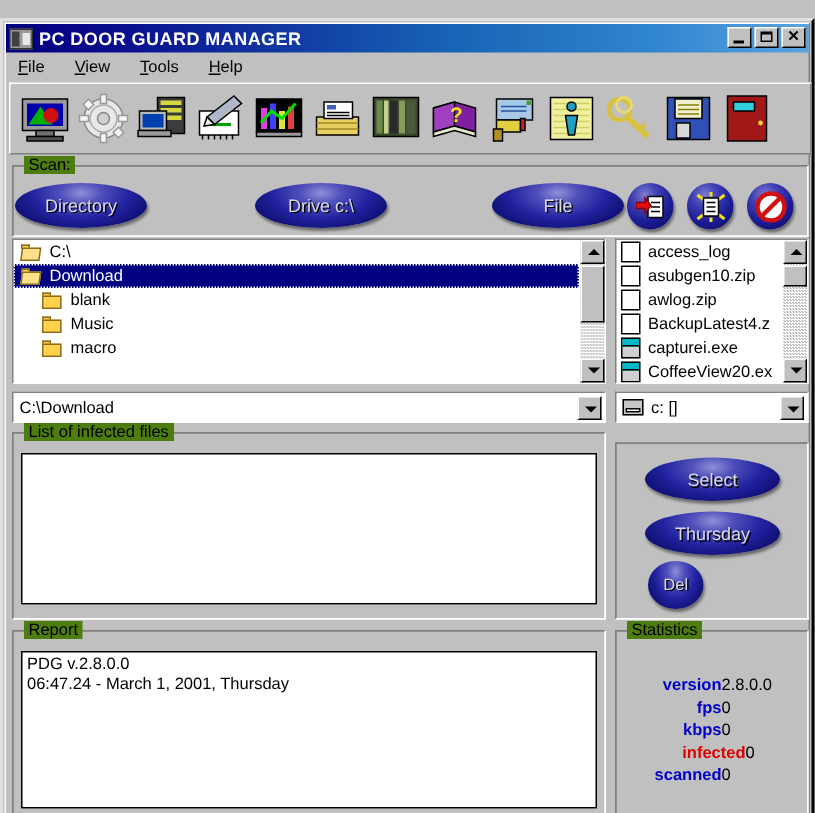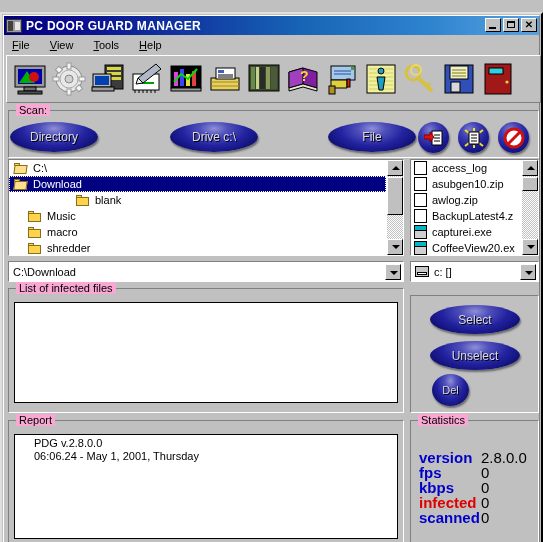--- a/index.html
+++ b/index.html
@@ -69,21 +69,21 @@
     background:#c0c0c0;
     border-top:1px solid #fff;border-left:1px solid #fff;
     border-right:1px solid #808080;border-bottom:1px solid #808080;
     box-sizing:border-box;display:flex;align-items:center;padding-left:6px;
   }
   .tbicon{width:34px;height:34px;margin-right:5px;position:relative;flex:none;}
   
   .grp{position:absolute;border:1px solid #808080;border-right-color:#fff;border-bottom-color:#fff;box-sizing:border-box;}
   .grp:before{content:"";position:absolute;left:-1px;top:-1px;right:-1px;bottom:-1px;
     border:1px solid #fff;border-left-color:#808080;border-top-color:#808080;pointer-events:none;}
-  .grp-label{position:absolute;top:-7px;left:7px;background:#f9a8d4;padding:0 3px;font-size:11px;color:#000;z-index:2;}
+  .grp-label{position:absolute;top:-7px;left:7px;background:#4d7c0f;padding:0 3px;font-size:11px;color:#000;z-index:2;}
   
   .ellipse{
     border-radius:50%;
     background:radial-gradient(ellipse at 50% 22%,#8f8fd8 0%,#5050bb 22%,#2222a0 52%,#12127a 75%,#0b0b50 100%);
     color:#d8d8e8;display:flex;align-items:center;justify-content:center;
     font-size:12px;box-shadow:1px 2px 2px rgba(0,0,0,.45);
     text-shadow:1px 1px 0 #000;
     text-align:right;
   }
   .circle-btn{
@@ -140,25 +140,25 @@
   }
   .combo-btn{
     position:absolute;right:2px;top:2px;width:16px;height:16px;background:#c0c0c0;box-sizing:border-box;
     border-top:1px solid #fff;border-left:1px solid #fff;
     border-right:1px solid #000;border-bottom:1px solid #000;
   }
   .combo-btn .arr{left:4px;top:6px;}
   .drive-ic{width:14px;height:11px;border:1px solid #000;background:#c8c8c8;margin-right:5px;position:relative;box-sizing:border-box;flex:none;}
   .drive-ic:after{content:"";position:absolute;left:1px;top:5px;right:1px;height:3px;background:#fff;border:1px solid #000;box-sizing:border-box;}
   
-  .stat-row{display:flex;font-size:15px;line-height:15px;}
+  .stat-row{display:flex;font-size:11px;line-height:15px;text-align:right;}
   .stat-lbl{width:62px;font-weight:bold;color:#0000c8;}
-  .stat-lbl.red{color:#e00000;}
+  .stat-lbl.red{color:#e00000;margin-left:16px;}
   .stat-val{color:#000;}
-  .rep-line{font-size:11px;color:#000;line-height:13px;padding-left:19px;}
+  .rep-line{font-size:11px;color:#000;line-height:13px;padding-left:3px;}
 </style>
 </head>
 <body>
 
 <div class="win">
  <div class="win-inner"></div>
 
  <div class="titlebar">
    <div class="title-icon"></div>
    <div class="title-text">PC DOOR GUARD MANAGER</div>
@@ -391,47 +391,40 @@
           </span>
        <span>C:\</span>
      </div>
      <div class="row sel" style="padding-left:4px;">
        <span class="folder open">
             <b></b>
             <i></i>
           </span>
        <span>Download</span>
      </div>
-     <div class="row" style="padding-left:18px;margin-left:48px;">
+     <div class="row" style="padding-left:18px;">
        <span class="folder">
             <b></b>
             <i></i>
           </span>
        <span>blank</span>
      </div>
      <div class="row" style="padding-left:18px;">
        <span class="folder">
             <b></b>
             <i></i>
           </span>
        <span>Music</span>
      </div>
      <div class="row" style="padding-left:18px;">
        <span class="folder">
             <b></b>
             <i></i>
           </span>
        <span>macro</span>
-     </div>
-     <div class="row" style="padding-left:18px;">
-       <span class="folder">
-            <b></b>
-            <i></i>
-          </span>
-       <span>shredder</span>
      </div>
    </div>
    <div class="vsb">
      <div class="sb-btn">
           <span class="arr up"></span>
         </div>
      <div class="sb-thumb" style="top:17px;height:38px;"></div>
      <div class="sb-btn bottom">
           <span class="arr down"></span>
         </div>
@@ -491,29 +484,29 @@
       </span>
  </div>
 
  <div class="grp" style="left:6px;top:274px;width:396px;height:125px;">
    <div class="grp-label">List of infected files</div>
  </div>
  <div class="sunken2" style="position:absolute;left:12px;top:288px;width:384px;height:101px;"></div>
 
  <div class="grp" style="left:408px;top:281px;width:129px;height:118px;"></div>
  <div class="ellipse" style="position:absolute;left:428px;top:291px;width:90px;height:29px;">Select</div>
- <div class="ellipse" style="position:absolute;left:428px;top:327px;width:90px;height:29px;">Unselect</div>
+ <div class="ellipse" style="position:absolute;left:428px;top:327px;width:90px;height:29px;">Thursday</div>
  <div class="ellipse" style="position:absolute;left:430px;top:360px;width:37px;height:32px;font-size:11px;">Del</div>
 
  <div class="grp" style="left:6px;top:406px;width:396px;height:128px;">
    <div class="grp-label">Report</div>
  </div>
  <div class="sunken2" style="position:absolute;left:12px;top:420px;width:384px;height:105px;padding-top:2px;">
    <div class="rep-line">PDG v.2.8.0.0</div>
-   <div class="rep-line">06:06.24 - May 1, 2001, Thursday</div>
+   <div class="rep-line">06:47.24 - March 1, 2001, Thursday</div>
  </div>
 
  <div class="grp" style="left:408px;top:406px;width:129px;height:128px;">
    <div class="grp-label">Statistics</div>
  </div>
  <div style="position:absolute;left:417px;top:436px;width:115px;">
    <div class="stat-row">
      <span class="stat-lbl">version</span>
      <span class="stat-val">2.8.0.0</span>
    </div>

